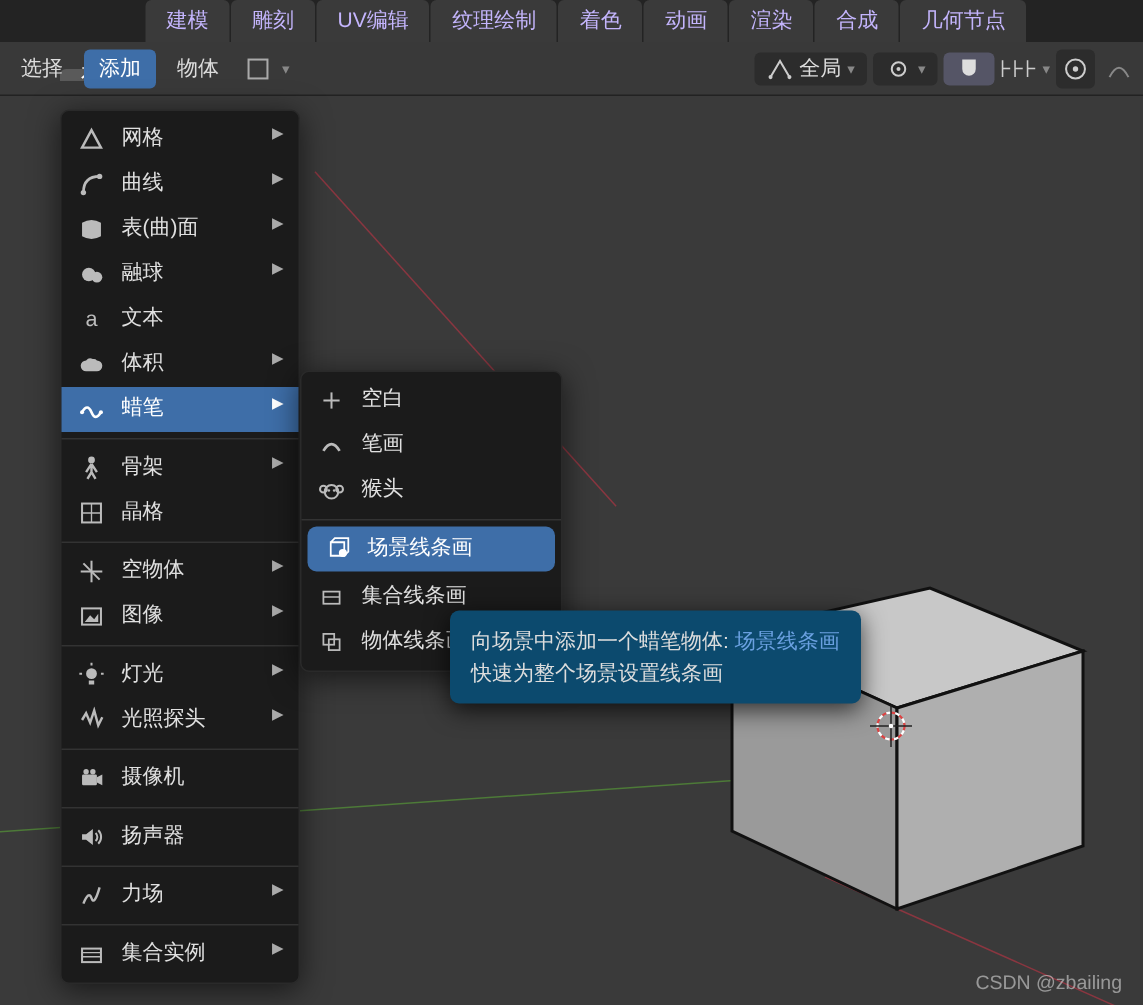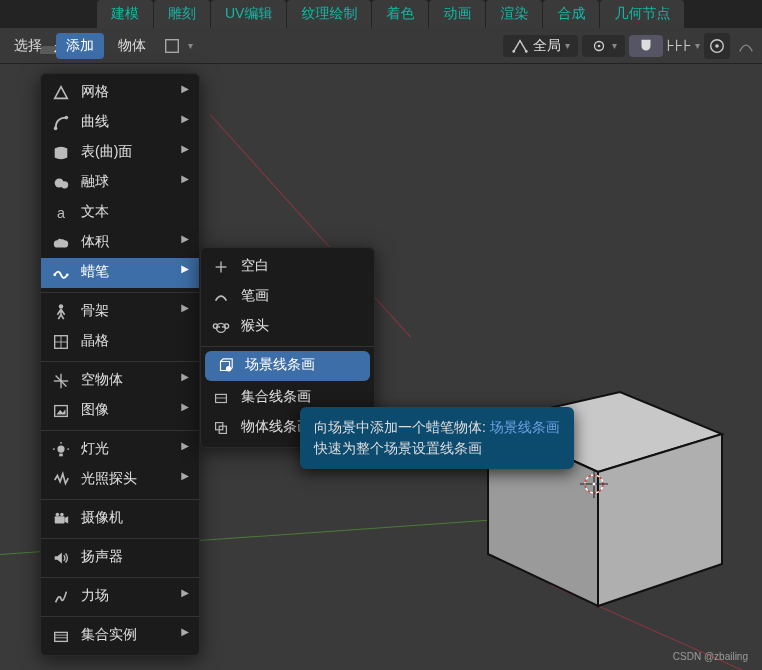--- a/index.html
+++ b/index.html
@@ -1,19 +1,19 @@
 <!DOCTYPE html>
 <html><head>
 <meta charset="utf-8">
 <style>
   * { box-sizing: border-box; margin: 0; padding: 0; font-family: sans-serif; }
   body { width: 762px; height: 670px; background: #3a3a3a; overflow: hidden; position: relative; }
   
   .tab-bar { display: flex; background: #232323; height: 28px; gap: 1px; padding-left: 40px; }
-  .tab { padding: 4px 14px; background: #3a3a3a; color: #14b8a6; font-size: 14px; border-radius: 4px 4px 0 0; cursor: pointer; display: flex; align-items: center; }
+  .tab { padding: 4px 14px; background: #3a3a3a; color: #c4b5fd; font-size: 14px; border-radius: 4px 4px 0 0; cursor: pointer; display: flex; align-items: center; }
   .tab.active { background: #5a5a5a; color: #fff; margin-top: 46px; }
   
   .toolbar { display: flex; align-items: center; background: #393939; height: 36px; padding: 0 4px; gap: 4px; border-bottom: 1px solid #222; }
   .tb-item { padding: 4px 10px; color: #ddd; font-size: 14px; border-radius: 4px; cursor: pointer; display: flex; align-items: center; gap: 4px; }
   .tb-item.active { background: #3e6ea8; color: #fff; }
   .tb-icon { display: flex; width: 24px; height: 24px; align-items: center; justify-content: center; color: #ccc; }
   .tb-group { display: flex; align-items: center; background: #2c2c2c; border-radius: 4px; padding: 2px 8px; color: #ddd; font-size: 14px; gap: 4px; }
   .toolbar-spacer { flex: 1; }
   
   .viewport { position: absolute; top: 64px; left: 0; right: 0; bottom: 0; background: #3a3a3a; }
@@ -37,21 +37,21 @@
   .menu-icon { width: 20px; height: 20px; display: flex; align-items: center; justify-content: center; fill: currentColor; color: #bbb; }
   .menu-item.highlighted .menu-icon, .menu-item.selected .menu-icon { color: #fff; }
   .menu-label { flex: 1; }
   .submenu-arrow { font-size: 10px; color: #aaa; }
   .menu-item.highlighted .submenu-arrow { color: #fff; }
   .menu-sep { height: 1px; background: #333; margin: 4px 0; }
   
   .tooltip { position: absolute; top: 407px; left: 300px; background: #0c4a6e; color: #ddd; font-size: 14px; padding: 10px 14px; border-radius: 6px; max-width: 330px; line-height: 1.5; box-shadow: 0 4px 16px rgba(0,0,0,0.7); }
   .tooltip .tt-link { color: #6aa0e0; }
   
-  .watermark { position: absolute; bottom: 8px; right: 14px; color: rgba(230,230,230,0.55); font-size: 10px; }
+  .watermark { position: absolute; bottom: 8px; right: 14px; color: rgba(230,230,230,0.55); font-size: 13px; }
 </style>
 </head>
 <body>
 
 <div class="tab-bar" id="tabs">
     <div class="tab active">布局</div>
     <div class="tab">建模</div>
     <div class="tab">雕刻</div>
     <div class="tab">UV编辑</div>
     <div class="tab">纹理绘制</div>

